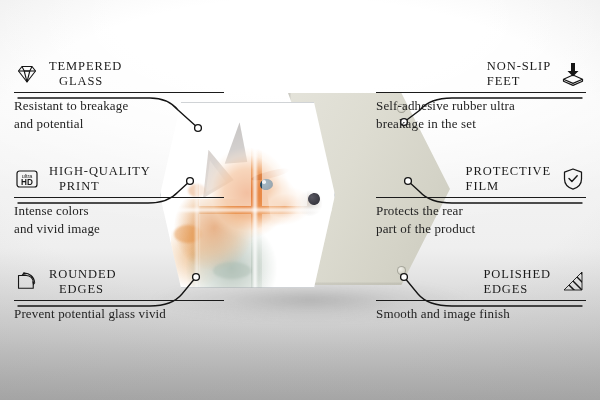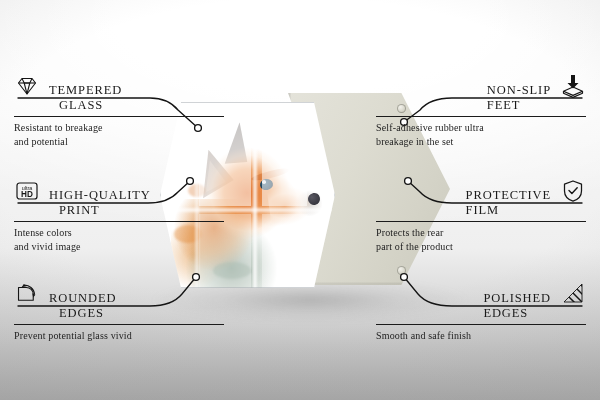--- a/index.html
+++ b/index.html
@@ -102,26 +102,26 @@
     filter:blur(3px);}
 
   
   .feature{position:absolute;width:210px;}
   .feature.left{left:14px;text-align:left;}
   .feature.right{right:14px;}
 
   .f-head{display:flex;align-items:center;gap:9px;}
   .feature.right .f-head{justify-content:flex-end;}
   .f-title{font-size:12.5px;letter-spacing:.9px;line-height:1.18;color:#1a1a1a;
-    font-family:"Liberation Serif", serif;font-weight:400;text-transform:uppercase;margin-top:24px;}
+    font-family:"Liberation Serif", serif;font-weight:400;text-transform:uppercase;}
   .f-title .l2{display:block;}
   .feature.left  .f-title .l2{margin-left:10px;}
   .feature.right .f-title .l2{margin-right:10px;}
   .rule{height:1px;background:#1b1b1b;margin:3px 0 4px;width:100%;}
-  .f-desc{font-size:10px;line-height:1.45;color:#232323;letter-spacing:.15px;}
+  .f-desc{font-size:13px;line-height:1.45;color:#232323;letter-spacing:.15px;}
   .f-desc span{display:block;}
   .ico{flex:0 0 auto;width:26px;height:26px;display:block;}
 
   
   #wires{position:absolute;inset:0;pointer-events:none;}
 </style>
 </head>
 <body>
 
 <div id="stage">
@@ -305,17 +305,17 @@
             <path d="M5 4 L30 29"></path>
             <path d="M9 0 L34 25"></path>
           <path d="M13 -4 L38 21"></path>
             <path d="M17 -8 L42 17"></path>
         </g>
         <path d="M22 3 L22 21 L4 21 Z" fill="none" stroke="#161616" stroke-width="0.9"></path>
       </svg>
     </div>
     <div class="rule"></div>
     <div class="f-desc">
-      <span>Smooth and safe finish</span>
+      <span>Smooth and image finish</span>
     </div>
   </div>
 
 </div>
 
 </body></html>

